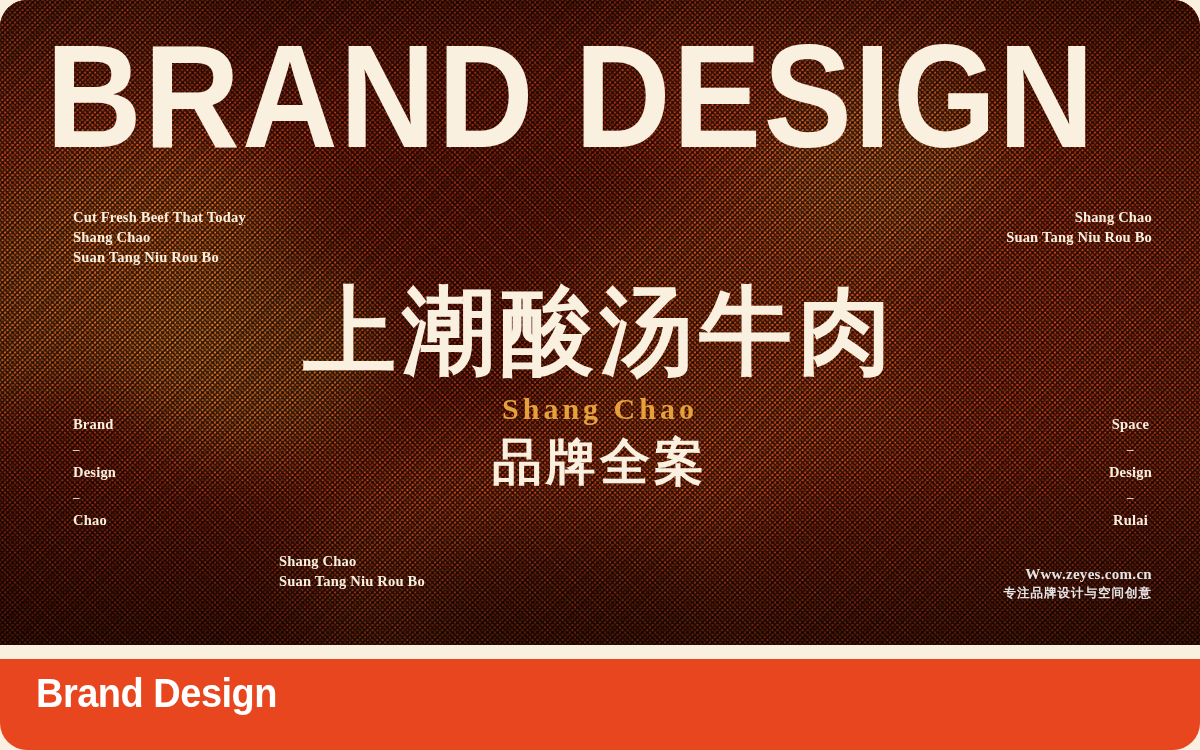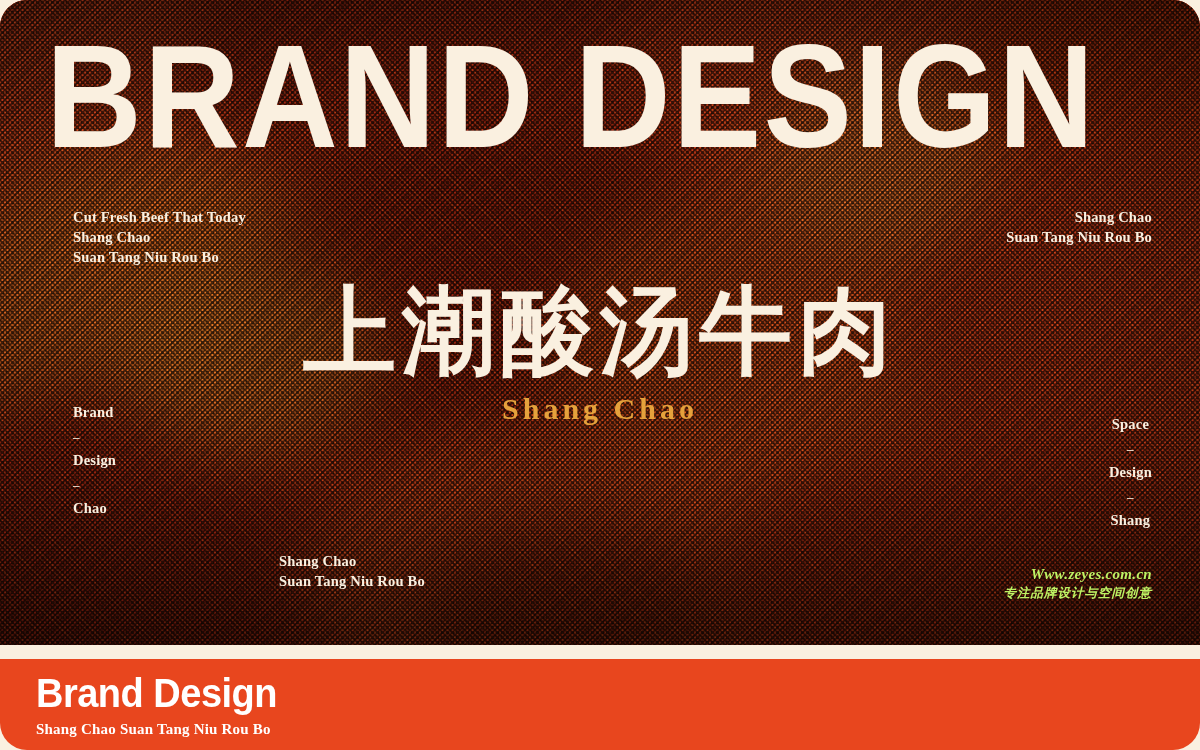--- a/index.html
+++ b/index.html
@@ -84,21 +84,21 @@
     font-size:14.5px;
     line-height:20px;
     letter-spacing:.2px;
     padding-left:23px;
   }
 
   #tl-block { position:absolute; left:50px; top:207px; }
   #tr-block { position:absolute; right:48px; top:207px; text-align:right; }
   #bl-block { position:absolute; left:256px; top:551px; }
 
-  #left-list  { position:absolute; left:50px;  top:404px; }
+  #left-list  { position:absolute; left:50px;  top:416px; }
   #right-list { position:absolute; right:48px; top:416px; text-align:center; }
   .list-item  { font-size:14.5px; line-height:17px; margin-bottom:8px; }
   .list-dash  { font-size:13px; line-height:15px; margin-bottom:8px; opacity:.95; }
 
   #cn-title {
     position:absolute; left:0; right:0; top:283px;
     text-align:center;
     color:#FAF0E0;
     font-family:"DejaVu Sans", sans-serif;
     font-weight:700;
@@ -124,22 +124,21 @@
     font-family:"DejaVu Sans", sans-serif;
     font-weight:700;
     font-size:50px;
     line-height:56px;
     letter-spacing:4px;
   }
 
   #url-block {
     position:absolute; right:48px; top:565px;
     text-align:right;
-    color:#bef264;
-    font-style:italic;
+    color:#e5e5e5;
   }
   #url-line {
     font-family:"Liberation Serif", serif;
     font-weight:700;
     font-size:15px;
     line-height:19px;
     letter-spacing:.3px;
   }
   #url-cn {
     font-family:"DejaVu Sans", sans-serif;
@@ -227,42 +226,42 @@
         <div class="list-item">Design</div>
         <div class="list-dash">–</div>
         <div class="list-item">Chao</div>
       </div>
 
       <div id="right-list" class="serif-block">
         <div class="list-item">Space</div>
         <div class="list-dash">–</div>
         <div class="list-item">Design</div>
         <div class="list-dash">–</div>
-        <div class="list-item">Shang</div>
+        <div class="list-item">Rulai</div>
       </div>
 
       <div id="cn-title">上潮酸汤牛肉</div>
       <div id="cn-pinyin">Shang Chao</div>
+      <div id="cn-sub">品牌全案</div>
 
       <div id="bl-block" class="serif-block">
         <div>Shang Chao</div>
         <div>Suan Tang Niu Rou Bo</div>
       </div>
 
       <div id="url-block">
         <div id="url-line">Www.zeyes.com.cn</div>
         <div id="url-cn">专注品牌设计与空间创意</div>
       </div>
 
     </div>
   </div>
 
   <div id="gap"></div>
 
   <div id="footer">
 
     <div id="footer-brand">
       <div id="footer-title">Brand Design</div>
-      <div id="footer-sub">Shang Chao Suan Tang Niu Rou Bo</div>
     </div>
 
   </div>
 </div>
 
 </body></html>

